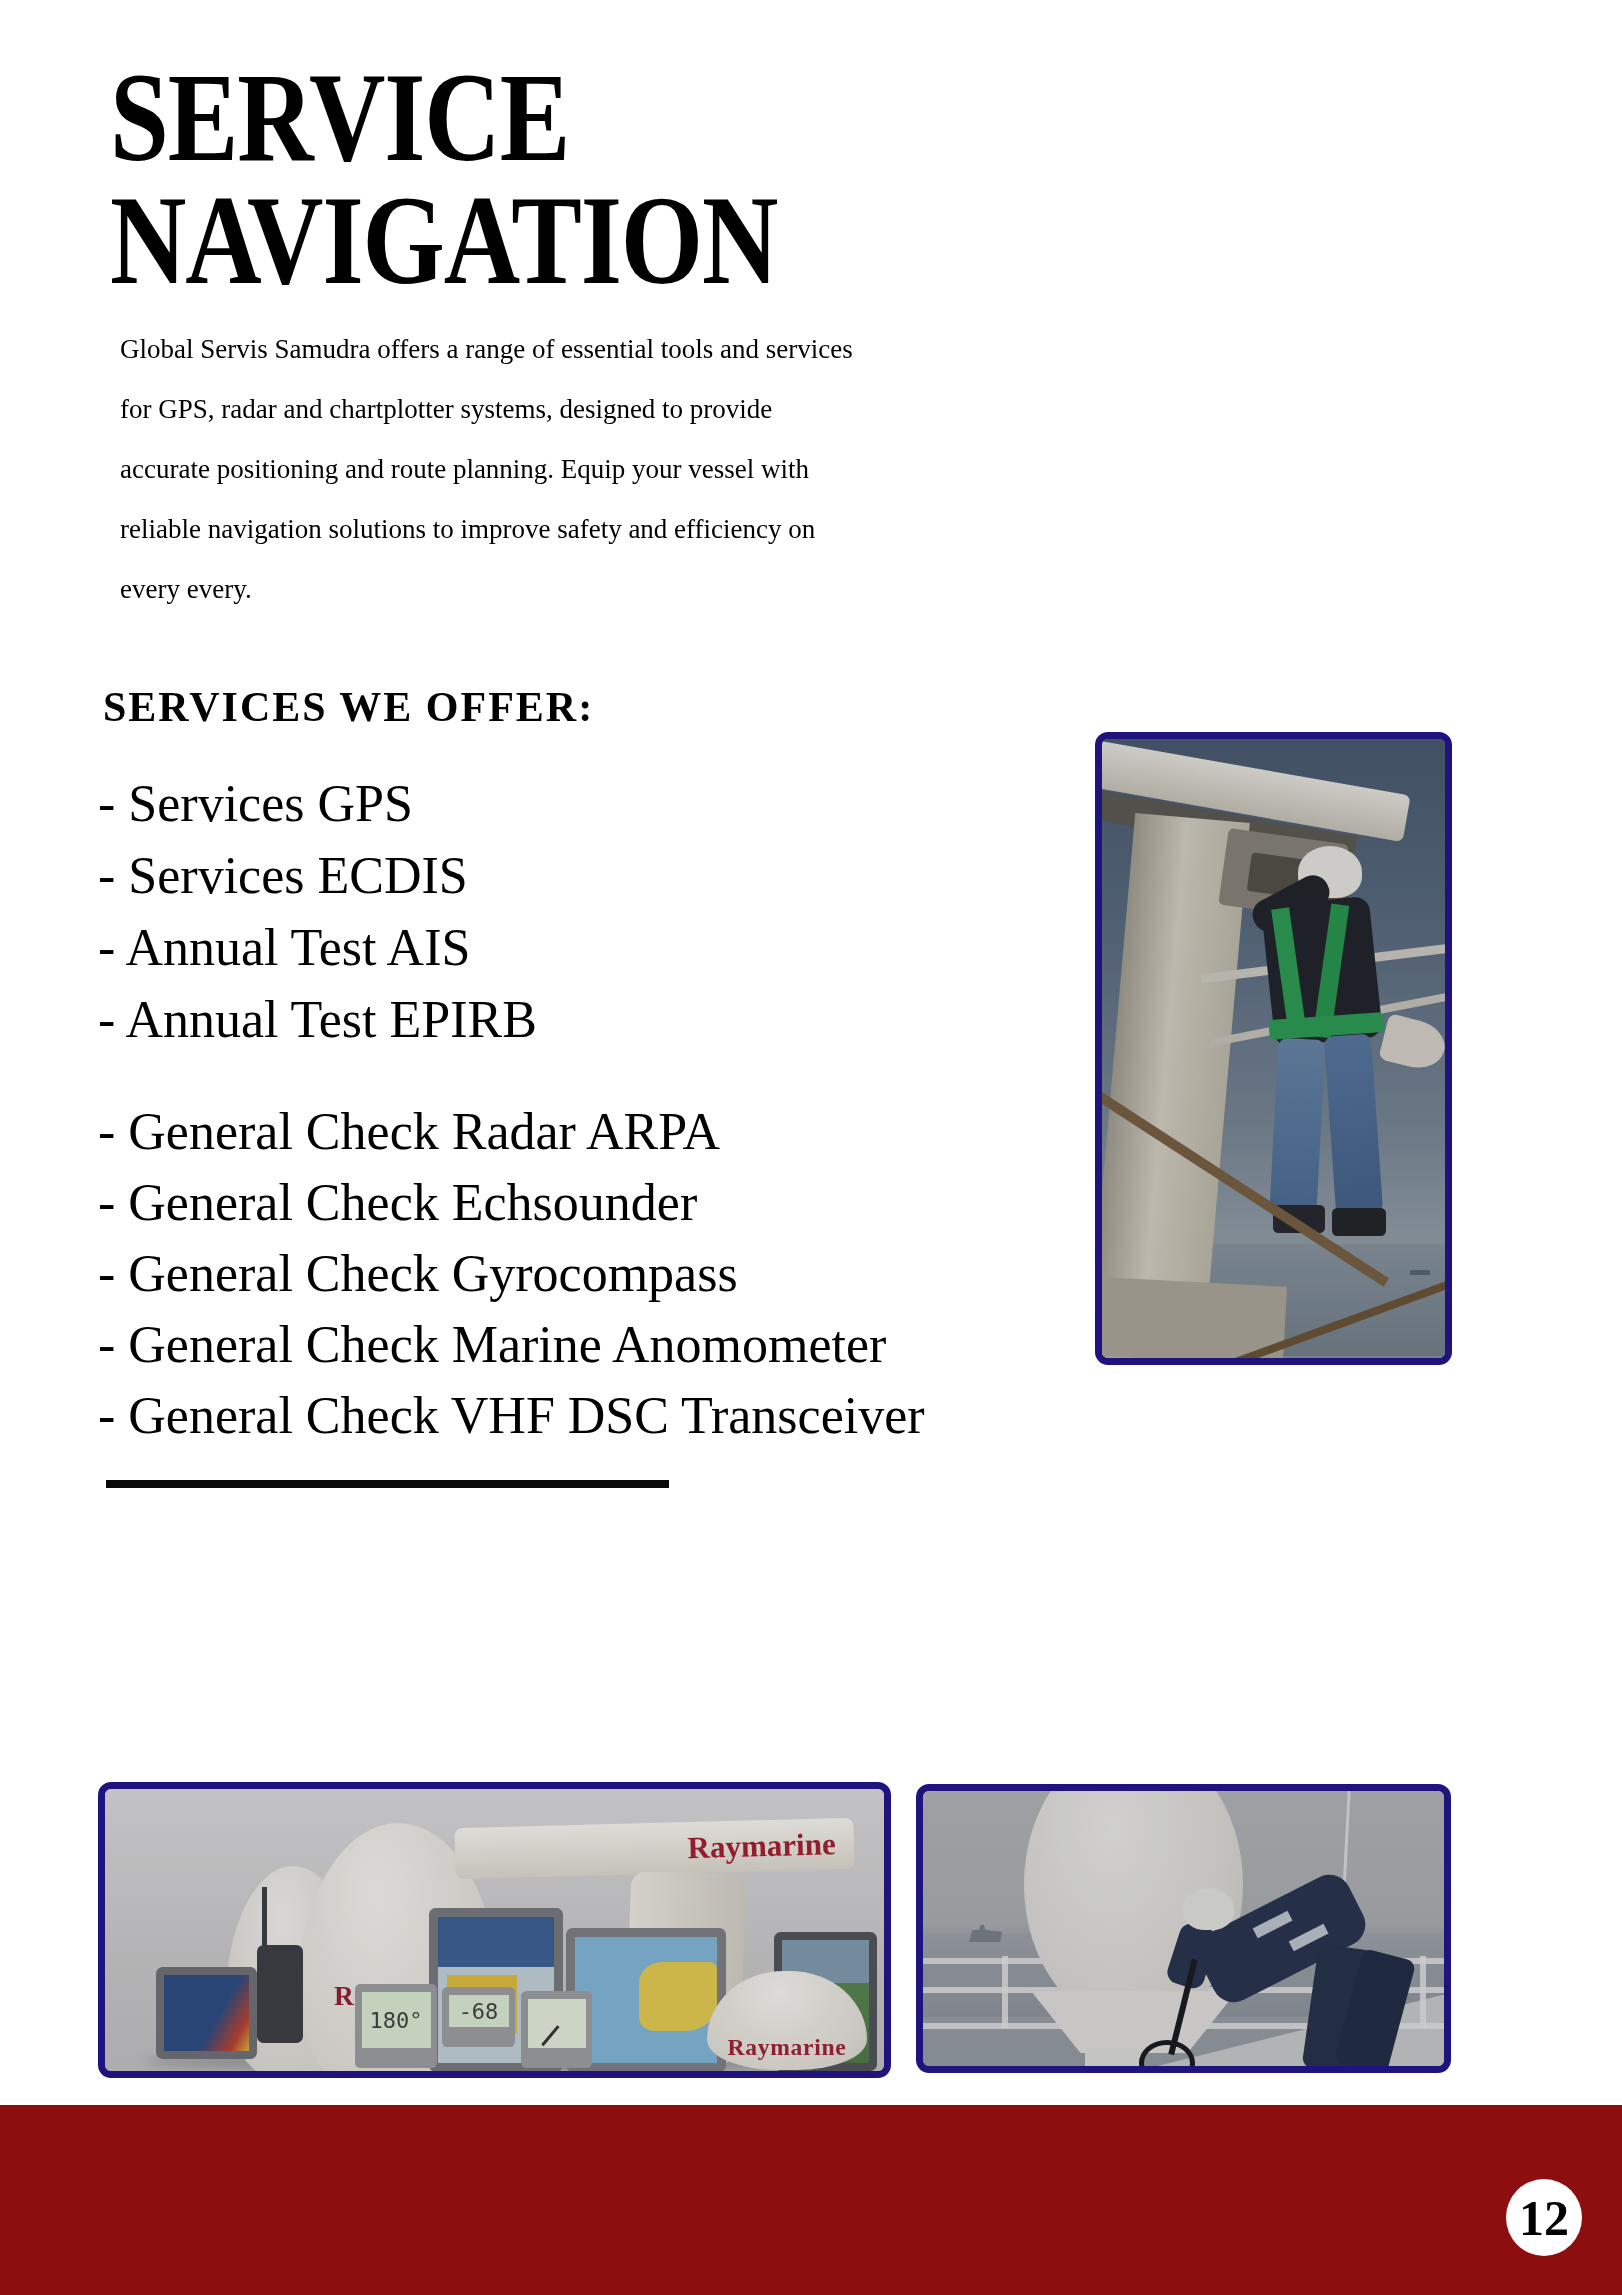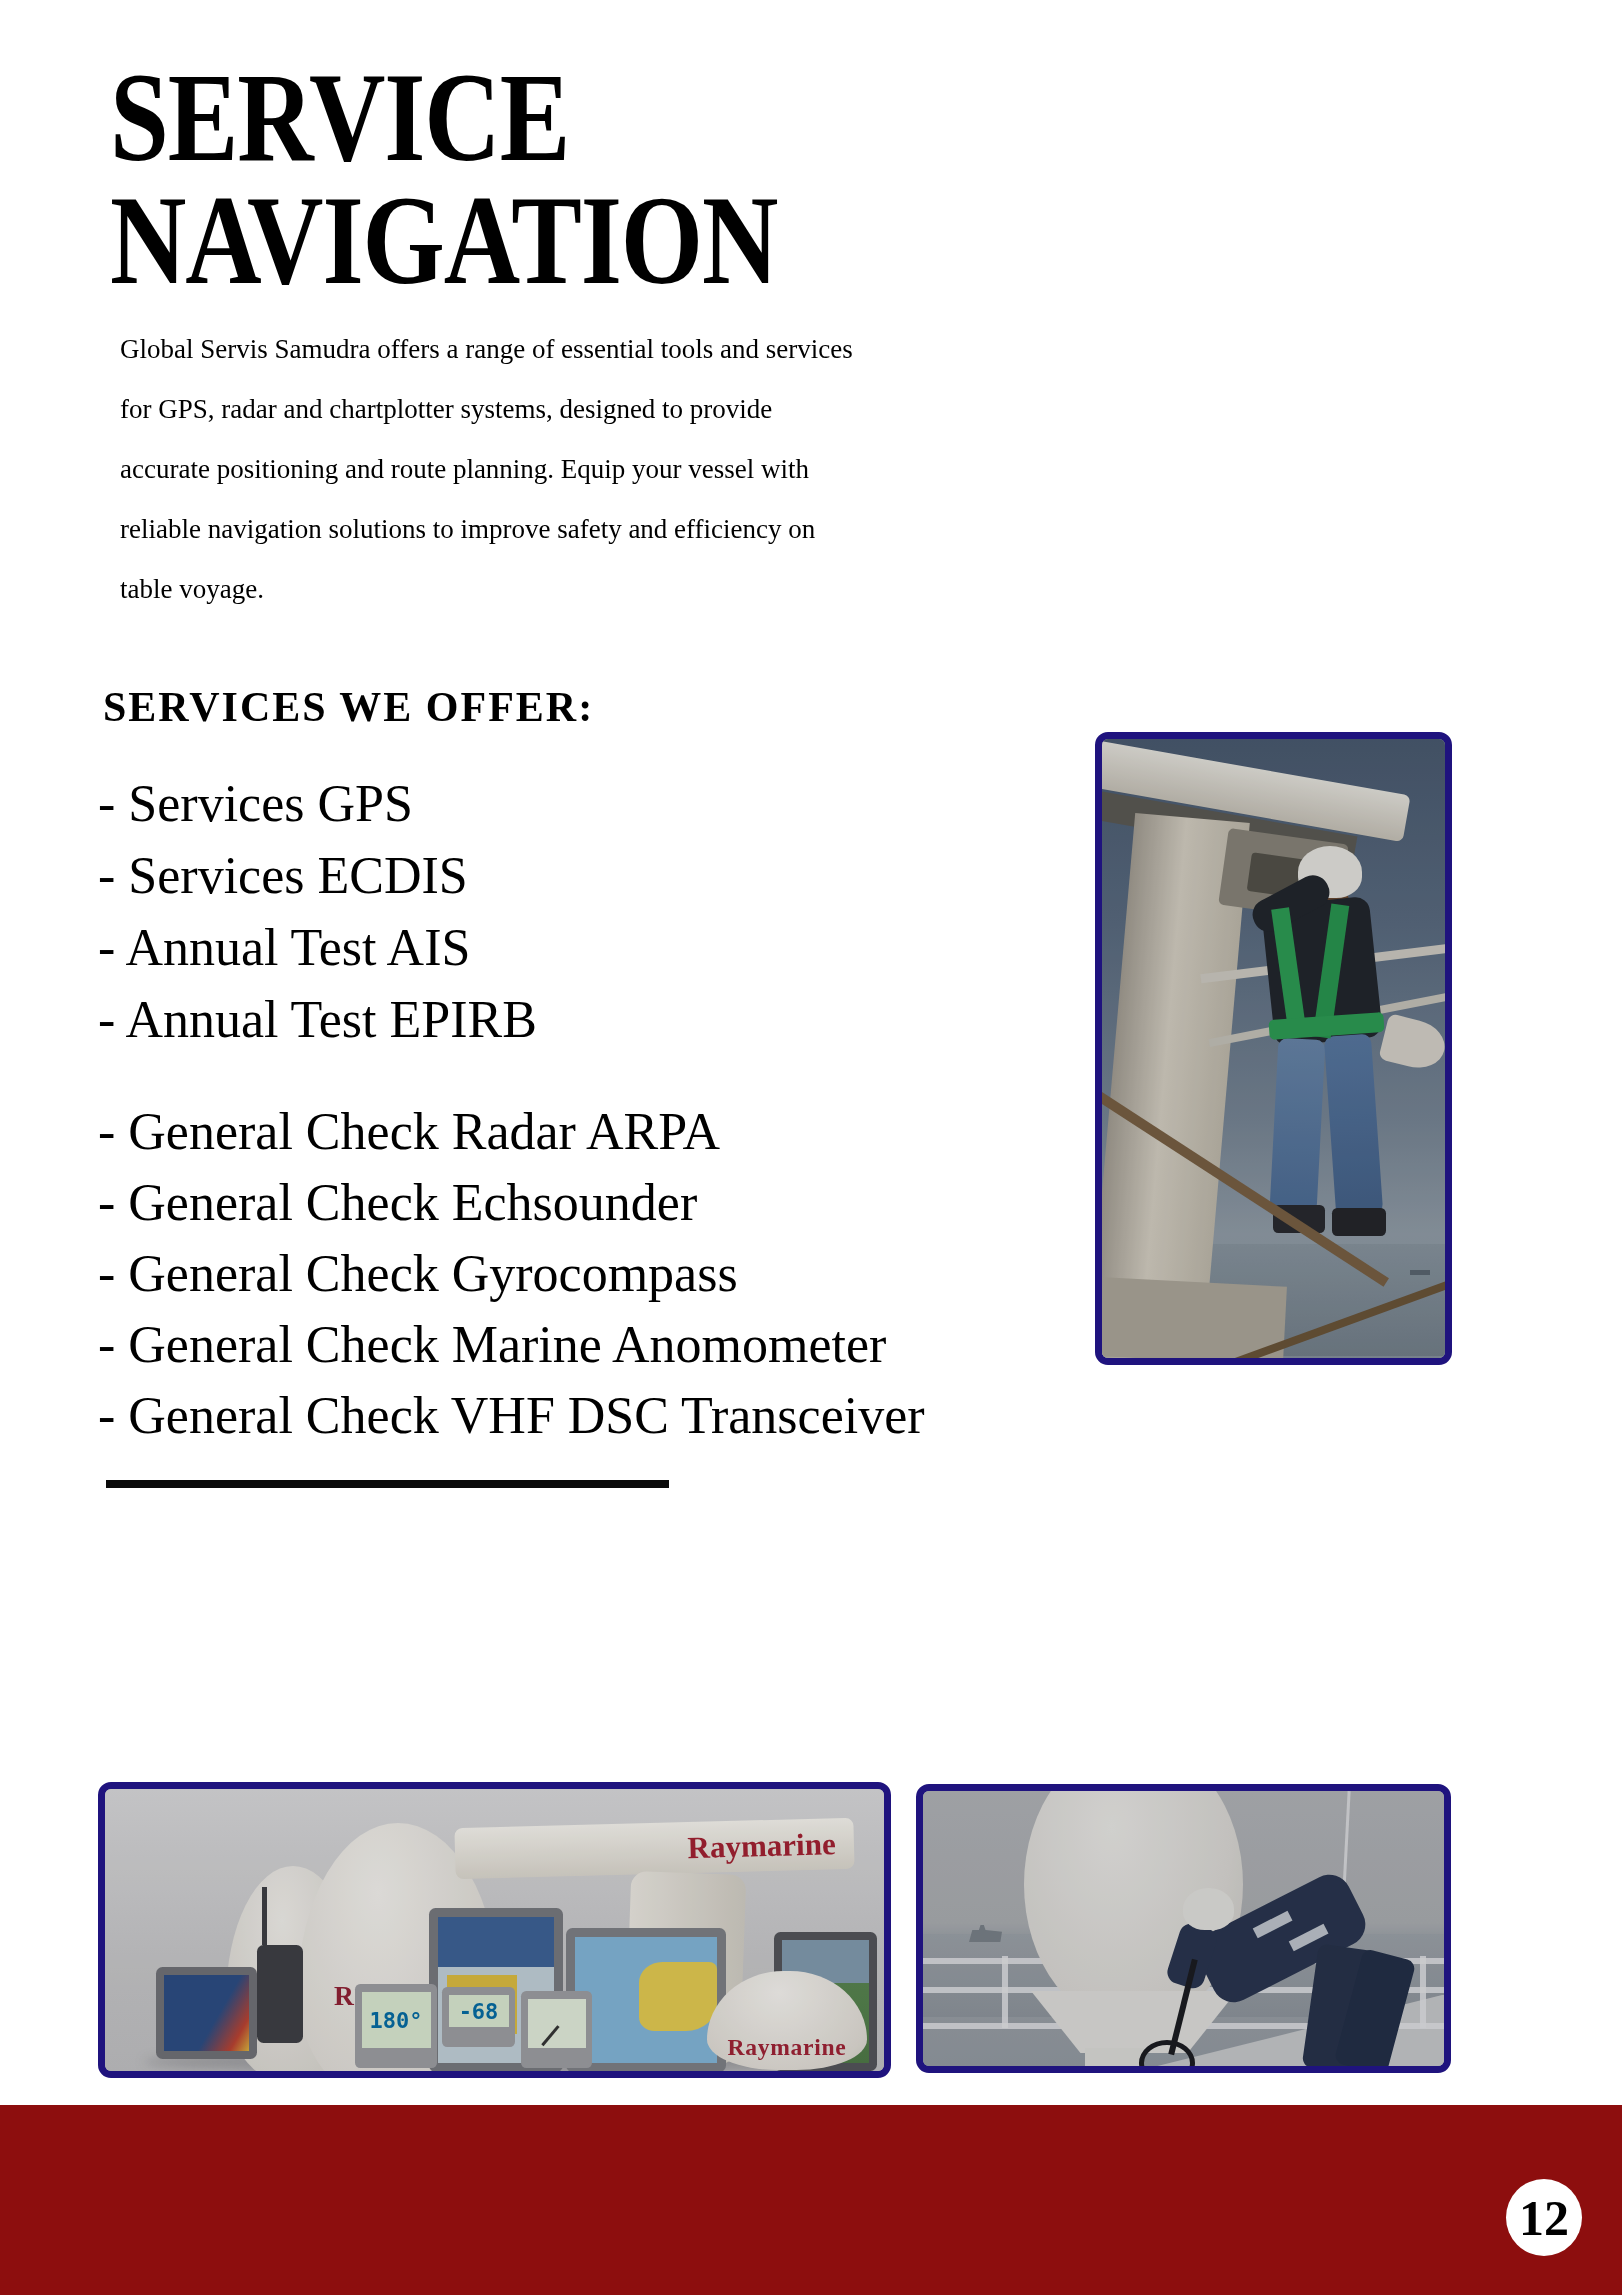--- a/index.html
+++ b/index.html
@@ -80,21 +80,21 @@
   .pr-tv .pl2{position:absolute;left:60%;top:45%;width:9.2px;height:19.6px;background:#eee;}
   .pr-ff{left:51px;top:178px;width:101px;height:92px;background:#6e6f74;border-radius:6.5px;z-index:10;}
   .pr-ff .scr{position:absolute;inset:7.9px;background:linear-gradient(120deg,#2a4a80 60%,#b8402f 85%,#d7b23c 100%);}
   .pr-hh{left:152px;top:156px;width:46px;height:98px;background:#3c3d42;border-radius:6.5px;z-index:10;}
   .pr-hh .ant{position:absolute;left:5.2px;top:-58px;width:4.6px;height:58px;background:#3c3d42;}
   .pr-inst{background:#9a9ba0;border-radius:5.2px;z-index:11;}
   .pr-i1{left:250px;top:195px;width:82px;height:84px;}
   .pr-i2{left:337px;top:198px;width:73px;height:60px;}
   .pr-i3{left:416px;top:202px;width:71px;height:77px;}
   .pr-inst .lcd{position:absolute;inset:7.9px 6.5px 19.6px 6.5px;background:#d7e6cf;display:flex;align-items:center;justify-content:center;
-                font-weight:bold;font-size:22px;color:#0369a1;font-family:"DejaVu Sans Mono",monospace;}
+                font-weight:normal;font-size:22px;color:#404040;font-family:"DejaVu Sans Mono",monospace;}
   .pr-i3 .dial{position:absolute;inset:7.9px 6.5px 19.6px 6.5px;background:#dfe9d9;}
   .pr-i3 .ndl{position:absolute;left:50%;top:55%;width:2.6px;height:25px;background:#333;transform:rotate(40deg);transform-origin:top;}
   .pr-radome{left:602px;top:182px;width:160px;height:99px;background:radial-gradient(ellipse at 45% 22%,#f3f1ed,#ddd9d2 78%,#ccc8c1);
              border-radius:50% 50% 46% 46%/72% 72% 32% 32%;z-index:12;display:flex;align-items:flex-end;justify-content:center;}
   .pr-brandradome{color:#9c2033;font-weight:bold;font-size:23.6px;margin-bottom:9.2px;letter-spacing:0.7px;}
   .pr-shadow{left:39px;top:262px;width:707px;height:22px;background:rgba(90,90,95,.35);filter:blur(5.2px);border-radius:50%;z-index:1;}
   
   .p-dome{left:916px;top:1784px;width:535px;height:289px;}
   .d-sky{inset:0;background:linear-gradient(#b9babd 0%,#b2b4b7 48%,#a8acb1 52%,#9aa0a7 100%);}
   .d-sea{left:0;top:52%;width:100%;height:30%;background:linear-gradient(#a3a8ae,#959ba2);}
@@ -132,21 +132,21 @@
   <div class="title">
     <div>SERVICE</div>
     <div>NAVIGATION</div>
   </div>
 
   <div class="intro">
     <div>Global Servis Samudra offers a range of essential tools and services</div>
     <div>for GPS, radar and chartplotter systems, designed to provide</div>
     <div>accurate positioning and route planning. Equip your vessel with</div>
     <div>reliable navigation solutions to improve safety and efficiency on</div>
-    <div>table voyage.</div>
+    <div>every every.</div>
   </div>
 
   <div class="svc-heading">SERVICES WE OFFER:</div>
 
   <div class="svc-list g1">
     <div>- Services GPS</div>
     <div>- Services ECDIS</div>
     <div>- Annual Test AIS</div>
     <div>- Annual Test EPIRB</div>
   </div>

